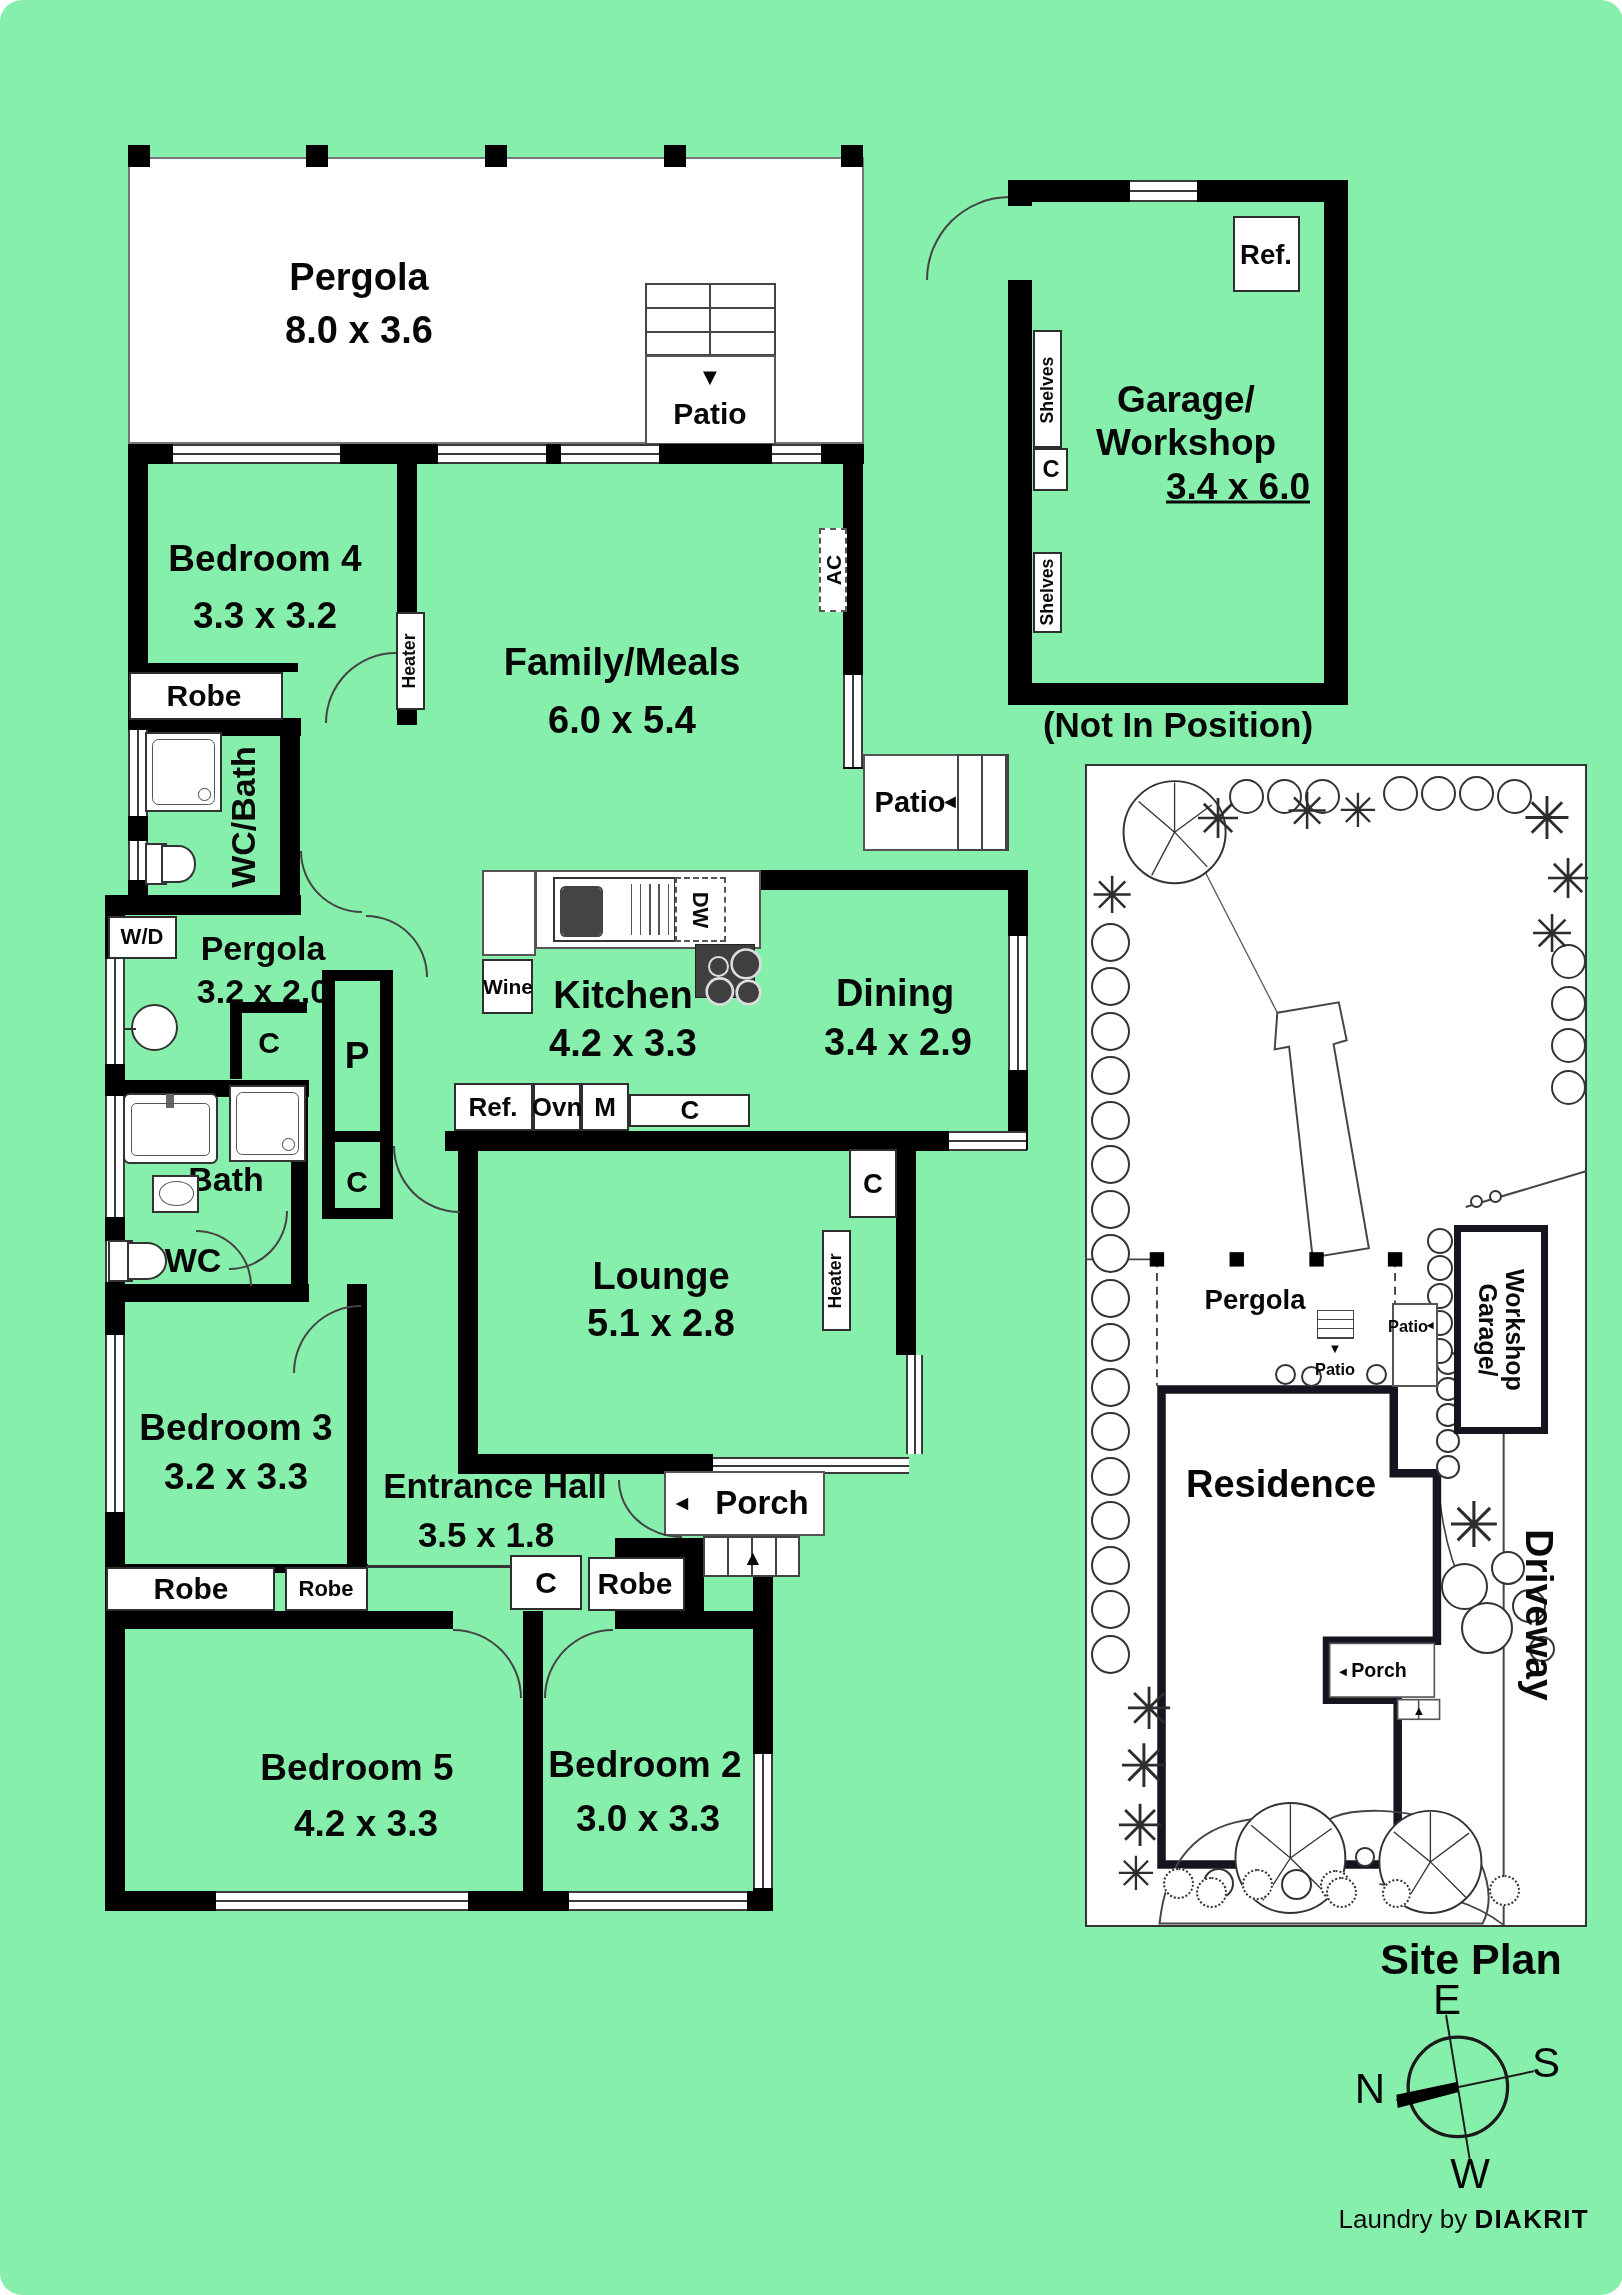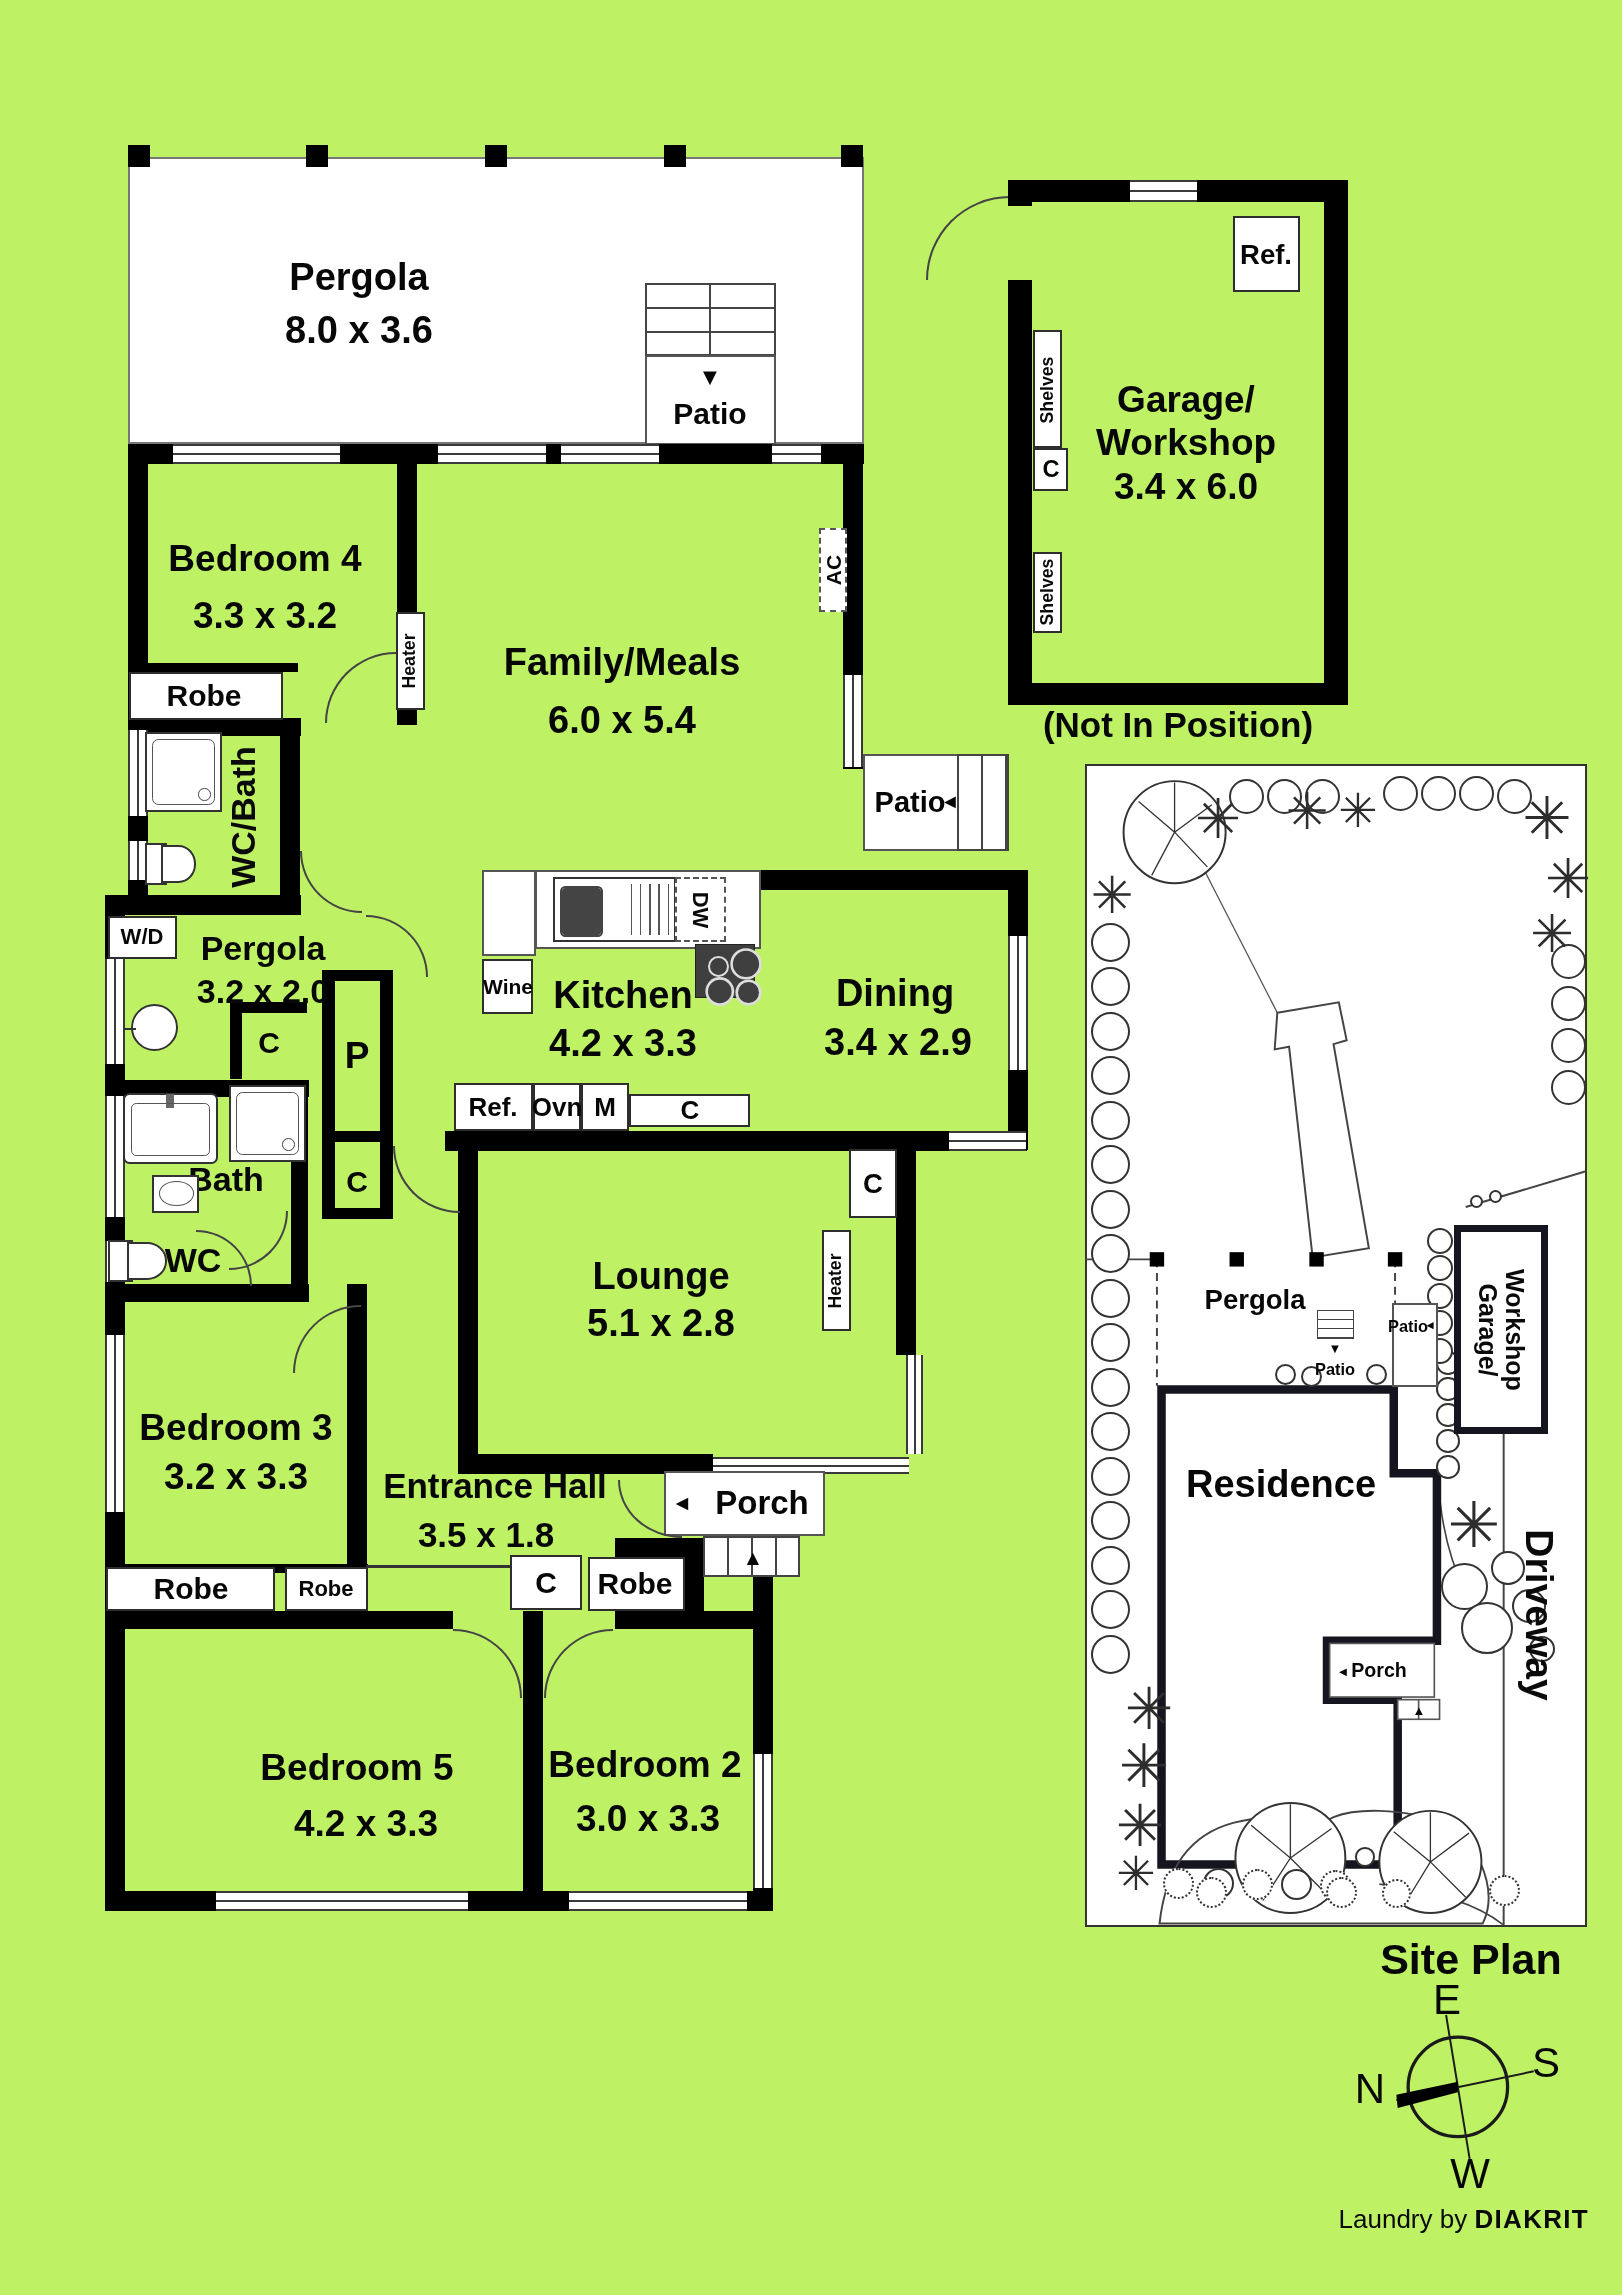--- a/index.html
+++ b/index.html
@@ -1,17 +1,17 @@
 <!DOCTYPE html>
 <html style="font-size:10.5px"><head>
 <meta charset="utf-8">
 <style>
   html,body{margin:0;padding:0;background:#fff;}
-  #plan{position:relative;width:1623px;height:2295px;background:#bef264;overflow:hidden;
-        font-family:"Liberation Sans",sans-serif;color:#0a0a0a;}
+  #plan{position:relative;width:1623px;height:2295px;background:#86efac;overflow:hidden;
+        font-family:"Liberation Sans",sans-serif;color:#0a0a0a;border-radius:22px;}
   #plan *{box-sizing:border-box;}
   .w{position:absolute;background:#000;}
   .thin{position:absolute;background:#fff;border:2px solid #2e2e2e;}
   .dash{position:absolute;background:#fff;border:2.6px dashed #555;}
   .lbl{position:absolute;transform:translate(-50%,-50%);font-weight:700;white-space:nowrap;line-height:1;color:#070707;}
   .reg{font-weight:400;}
   .vccw{position:absolute;transform:translate(-50%,-50%) rotate(-90deg);font-weight:700;white-space:nowrap;line-height:1;}
   .vcw{position:absolute;transform:translate(-50%,-50%) rotate(90deg);font-weight:700;white-space:nowrap;line-height:1;}
   .winh{position:absolute;background:#fff;border-top:2px solid #3a3a3a;border-bottom:2px solid #3a3a3a;
         background-image:linear-gradient(#3a3a3a,#3a3a3a);background-size:100% 2px;background-position:center;background-repeat:no-repeat;}
@@ -233,21 +233,21 @@
   <div class="thin" style="left:1233px;top:216px;width:67px;height:76px;"></div>
   <div class="lbl" style="left:1266px;top:255px;font-size:27.5px;">Ref.</div>
   <div class="thin" style="left:1033px;top:330px;width:29px;height:118px;"></div>
   <div class="vccw" style="left:1048px;top:390px;font-size:17.7px;">Shelves</div>
   <div class="thin" style="left:1033px;top:448px;width:35px;height:43px;"></div>
   <div class="lbl" style="left:1051px;top:470px;font-size:23.6px;">C</div>
   <div class="thin" style="left:1033px;top:552px;width:29px;height:81px;"></div>
   <div class="vccw" style="left:1048px;top:592px;font-size:17.7px;">Shelves</div>
   <div class="lbl" style="left:1186px;top:399px;font-size:37px;">Garage/</div>
   <div class="lbl" style="left:1186px;top:442px;font-size:37px;">Workshop</div>
-  <div class="lbl" style="left:1186px;top:486px;font-size:37px;">3.4 x 6.0</div>
+  <div class="lbl" style="left:1238px;top:486px;font-size:37px;text-decoration:underline;">3.4 x 6.0</div>
   <div class="lbl" style="left:1178px;top:724px;font-size:35px;">(Not In Position)</div>
 
   <div class="thin" style="left:1085px;top:764px;width:502px;height:1163px;border-color:#333;"></div>
 
   <svg width="1623" height="2295" viewBox="0 0 2480 3508" style="position:absolute;left:0;top:0;">
     <line x1="1830" y1="1310" x2="1952" y2="1548" stroke="#555" stroke-width="2"></line>
     <polygon points="1952,1548 2046,1532 2058,1590 2038,1596 2092,1908 2006,1922 1970,1600 1948,1604" fill="#fff" stroke="#444" stroke-width="3"></polygon>
     <line x1="1658" y1="1925" x2="1768" y2="1925" stroke="#444" stroke-width="3"></line>
     <line x1="2240" y1="1845" x2="2425" y2="1790" stroke="#444" stroke-width="3"></line>
     <line x1="2298" y1="2058" x2="2298" y2="2943" stroke="#444" stroke-width="3"></line>

